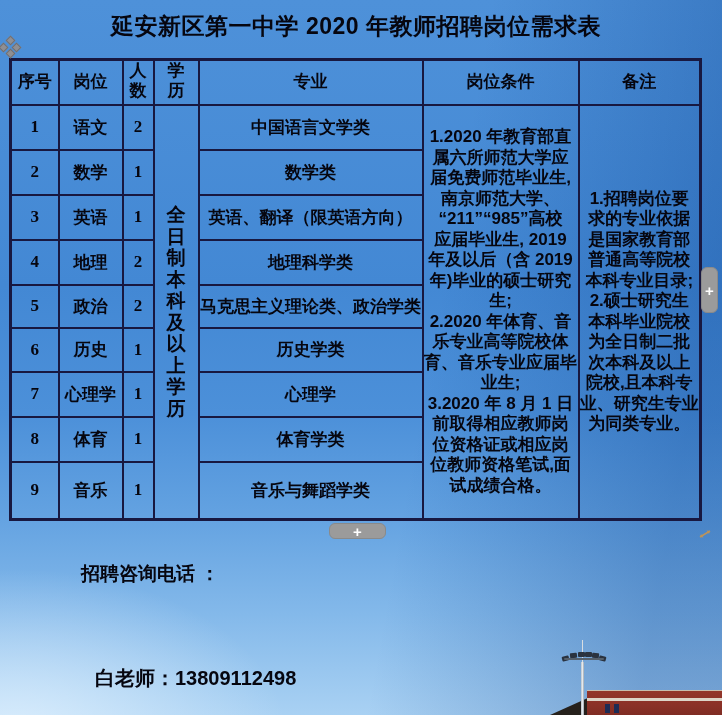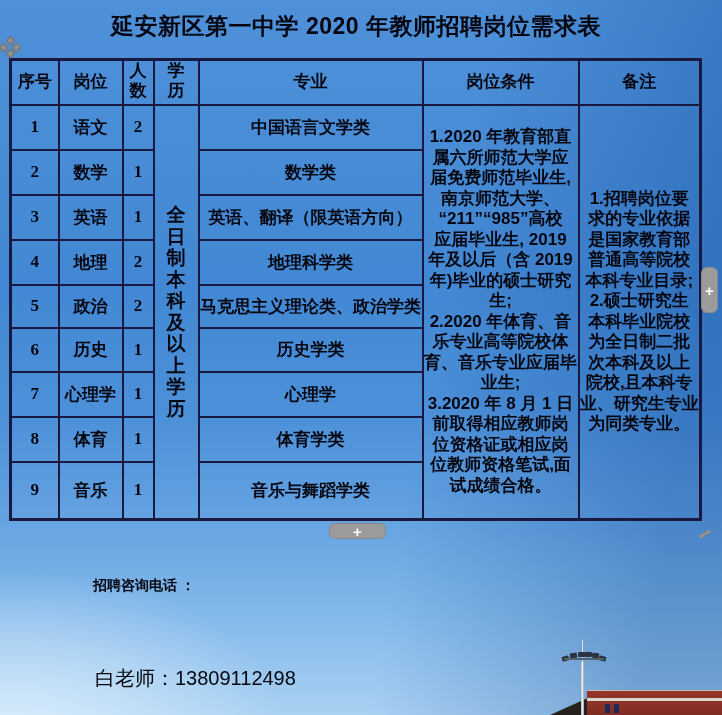--- a/index.html
+++ b/index.html
@@ -33,23 +33,23 @@
   td.edu{vertical-align:middle;}
   td.edu .vtext{
     width:22px; margin:0 auto; word-break:break-all;
     font-size:19px; line-height:21.5px; text-align:center;
   }
   td.longtext{
     text-align:left; vertical-align:middle; padding:0 3px;
     font-size:15.5px; line-height:20.5px; white-space:pre-line;
   }
   
-  .contact-heading{position:absolute; left:93px; top:561px; font-size:14px; font-weight:bold; color:#06060f;margin-top:16px;}
+  .contact-heading{position:absolute; left:81px; top:561px; font-size:19px; font-weight:bold; color:#06060f;}
   .phone1{position:absolute; left:95px; top:613px; font-size:20px; font-weight:bold; color:#06060f;}
-  .phone2{position:absolute; left:95px; top:665px; font-size:20px; font-weight:normal; color:#06060f;}
+  .phone2{position:absolute; left:95px; top:665px; font-size:20px; font-weight:bold; color:#06060f;}
   
   .handle{
     position:absolute; background:#9b9b9b; border:1px solid #8a8a8a; border-radius:6px;
     color:#ffffff; display:flex; align-items:center; justify-content:center;
     font-size:15px; font-weight:bold; line-height:1; cursor:pointer;
   }
   .handle-right{left:701px; top:267px; width:15px; height:44px;}
   .handle-bottom{left:329px; top:523px; width:55px; height:14px;}
   .move-icon{position:absolute; left:0px; top:37px; width:22px; height:22px;}
   .move-icon i{

